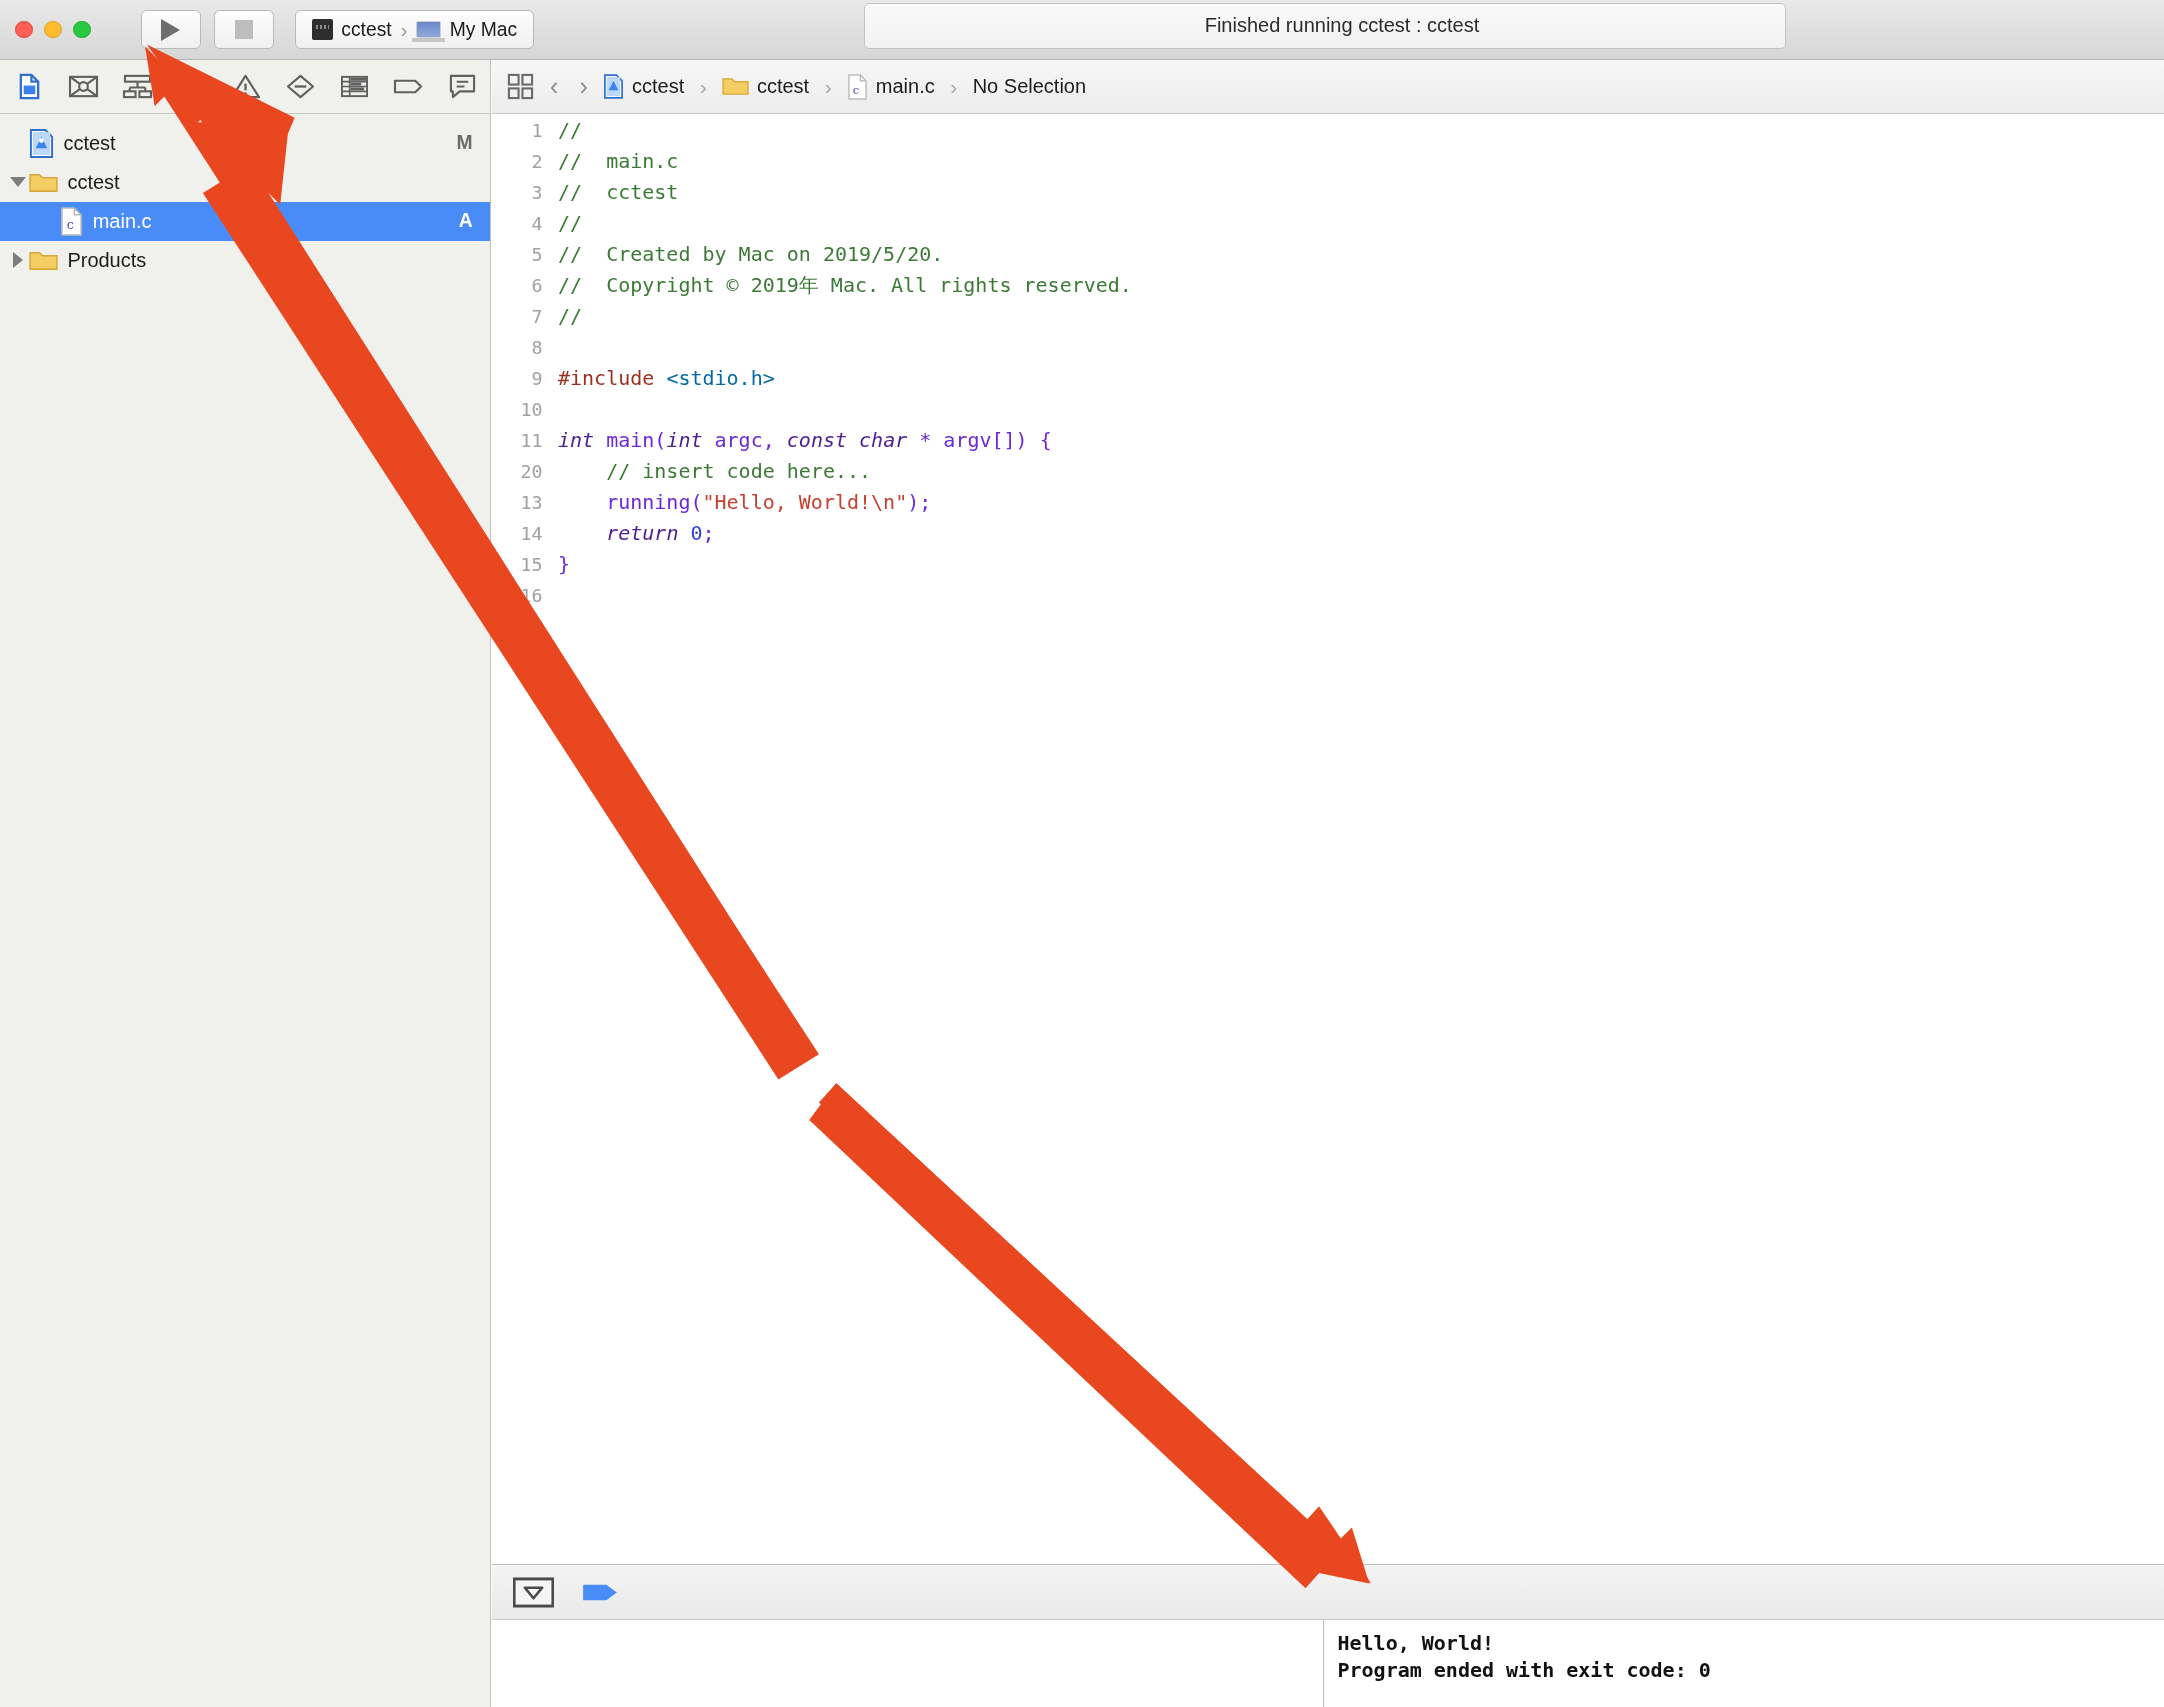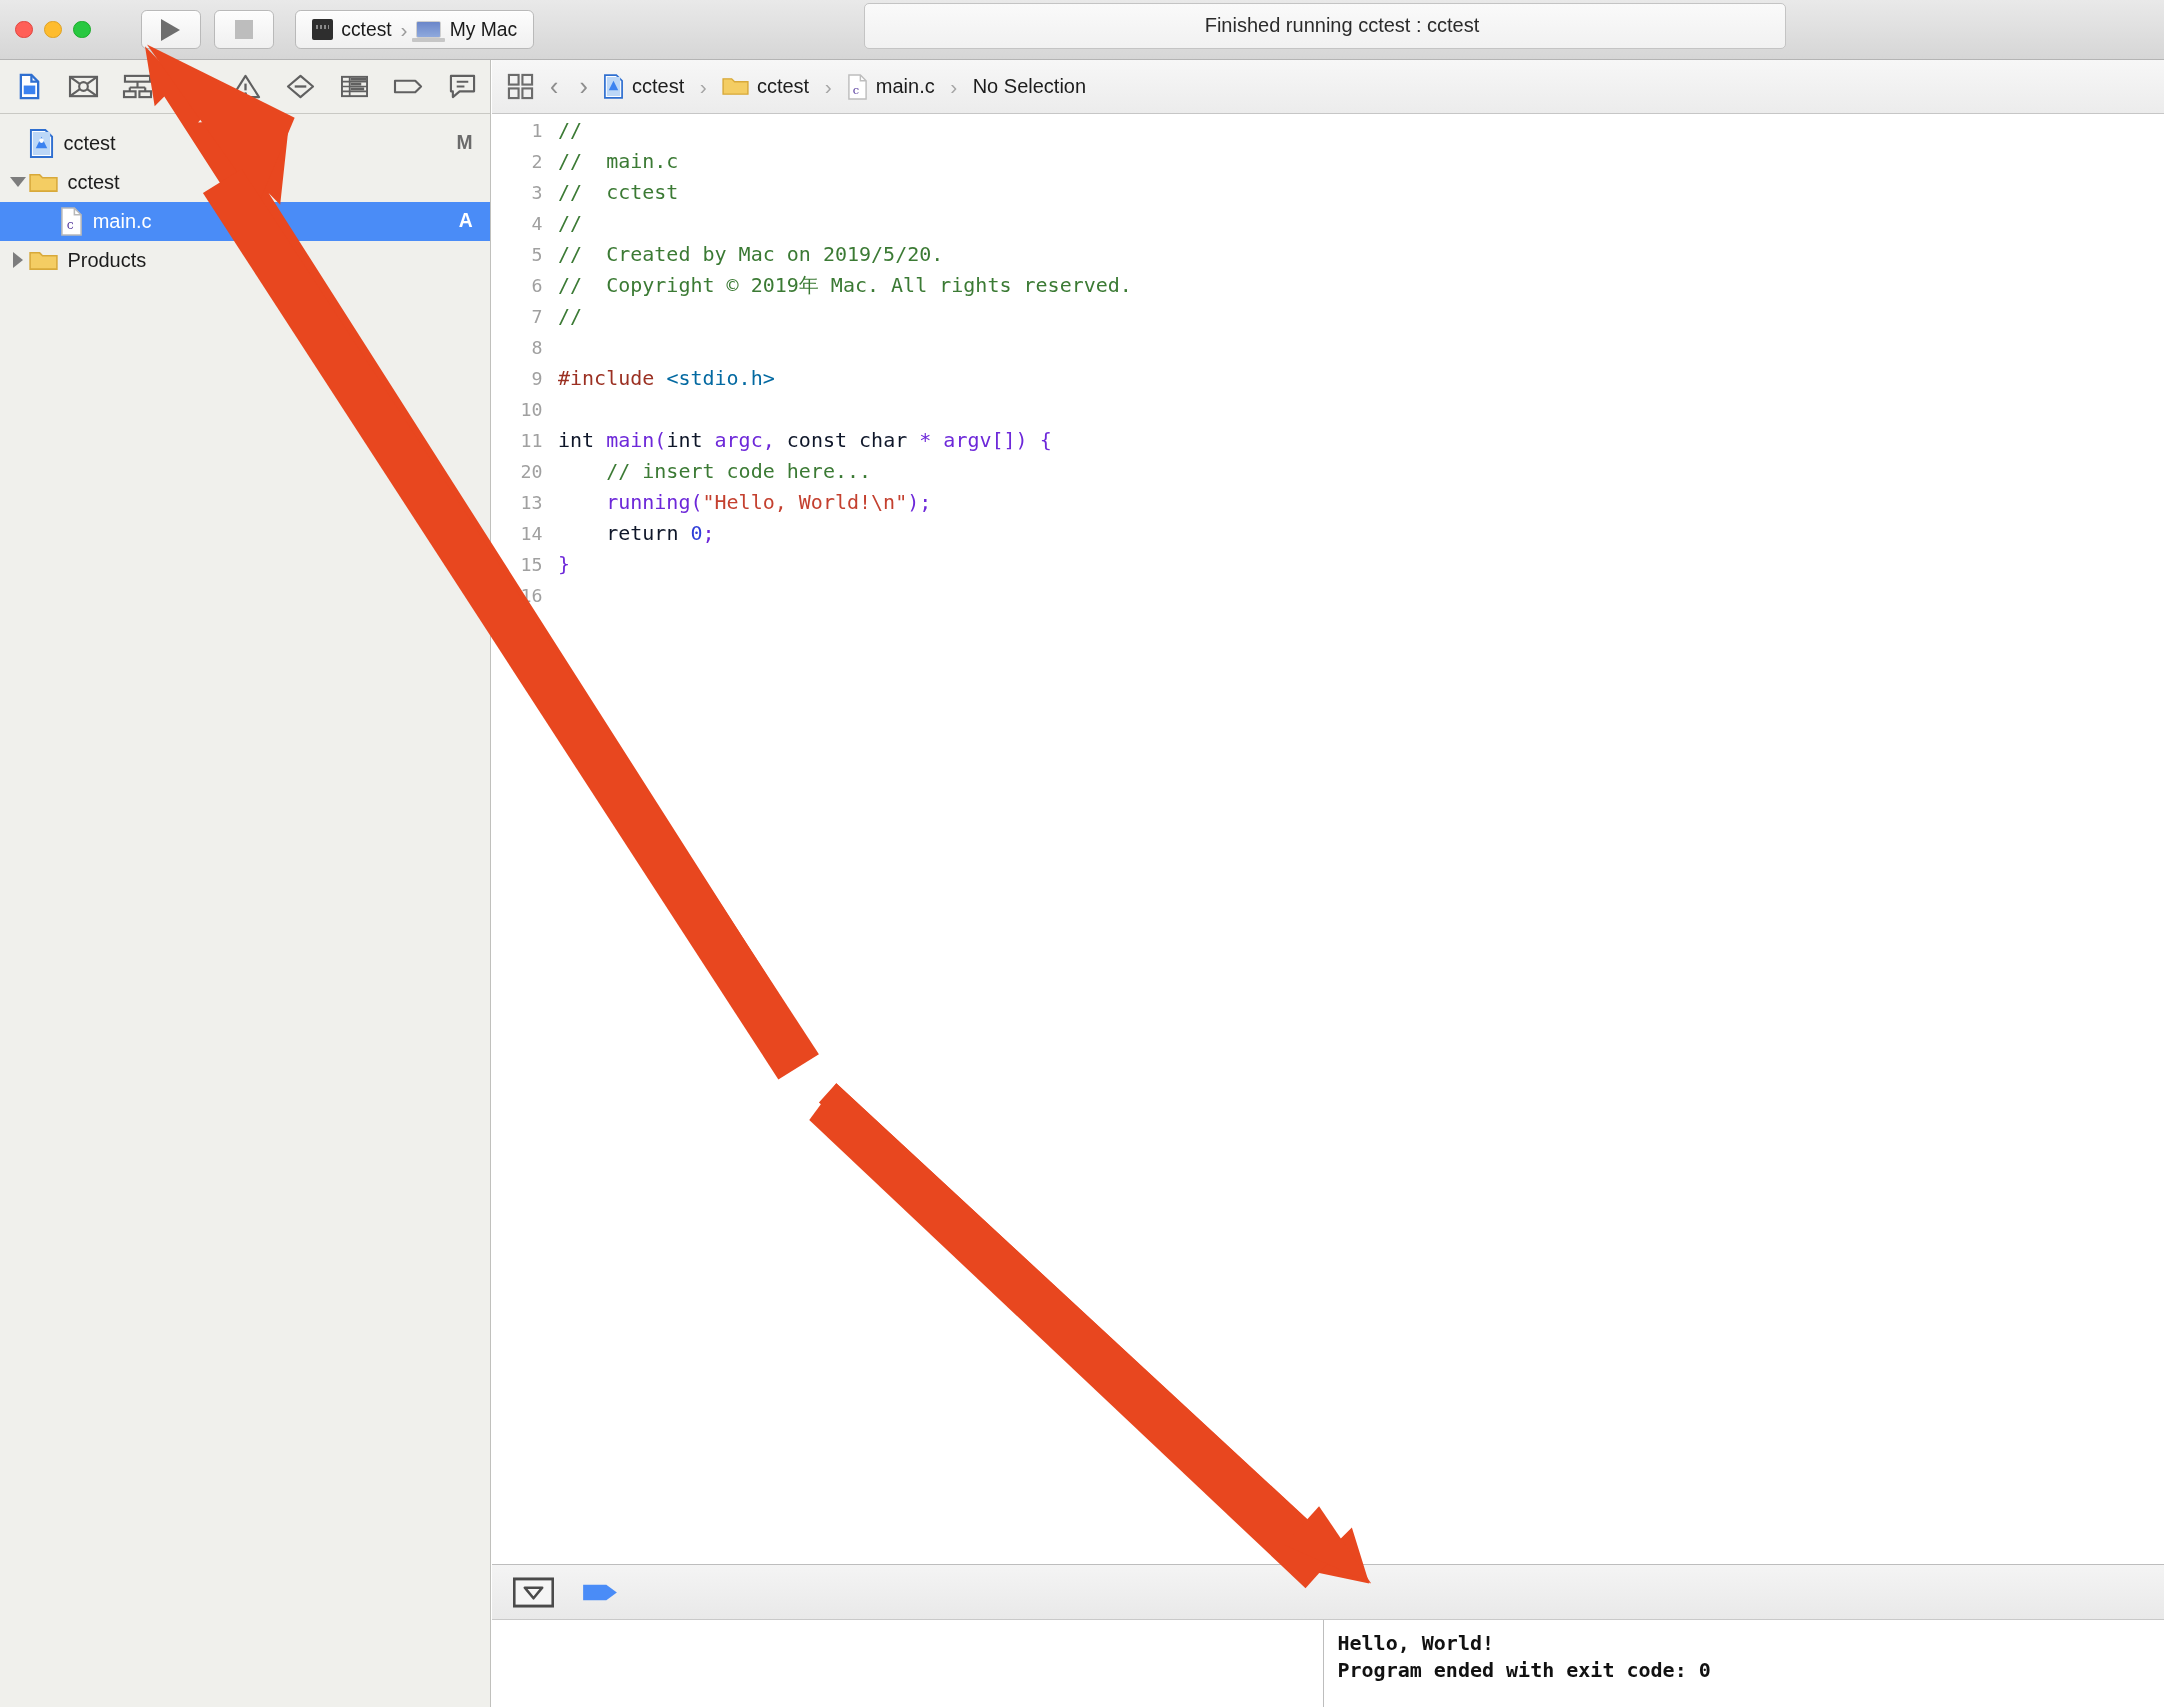--- a/index.html
+++ b/index.html
@@ -118,21 +118,21 @@
   }
   .cline { display: flex; height: 31px; align-items: baseline; }
   .gutter {
     width: 66px; text-align: right; padding-right: 15.4px; color: #a0a0a0;
     font-family: "DejaVu Sans Mono", monospace; font-size: 18.3px; flex: 0 0 66px;
   }
   .ctext { white-space: pre; }
   .cm { color: #3b7a34; }        
   .pp { color: #9b3022; }        
   .hdr { color: #0369a1; }       
-  .kw { color: #0f172a; }        
+  .kw { color: #4c1d95; font-style: italic; }        
   .str { color: #c4402f; }       
   .num { color: #2f3ed8; }       
   .pl { color: #6d28d9; }        
 
   
   #debugbar {
     position: absolute; left: 0; bottom: 87px; width: 1672px; height: 56px;
     background: linear-gradient(to bottom,#f4f4f4,#e9e9e9);
     border-top: 1px solid #bdbdbd; border-bottom: 1px solid #c9c9c9;
     display: flex; align-items: center; padding-left: 21px; gap: 27px;

